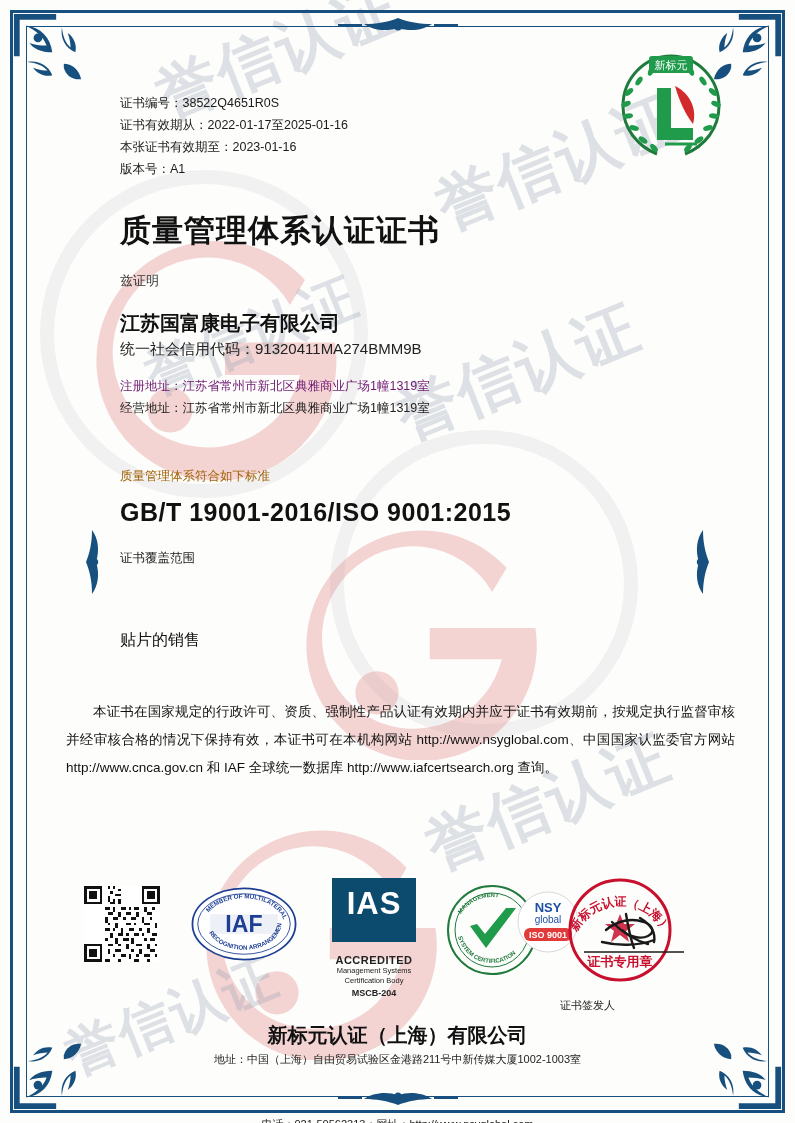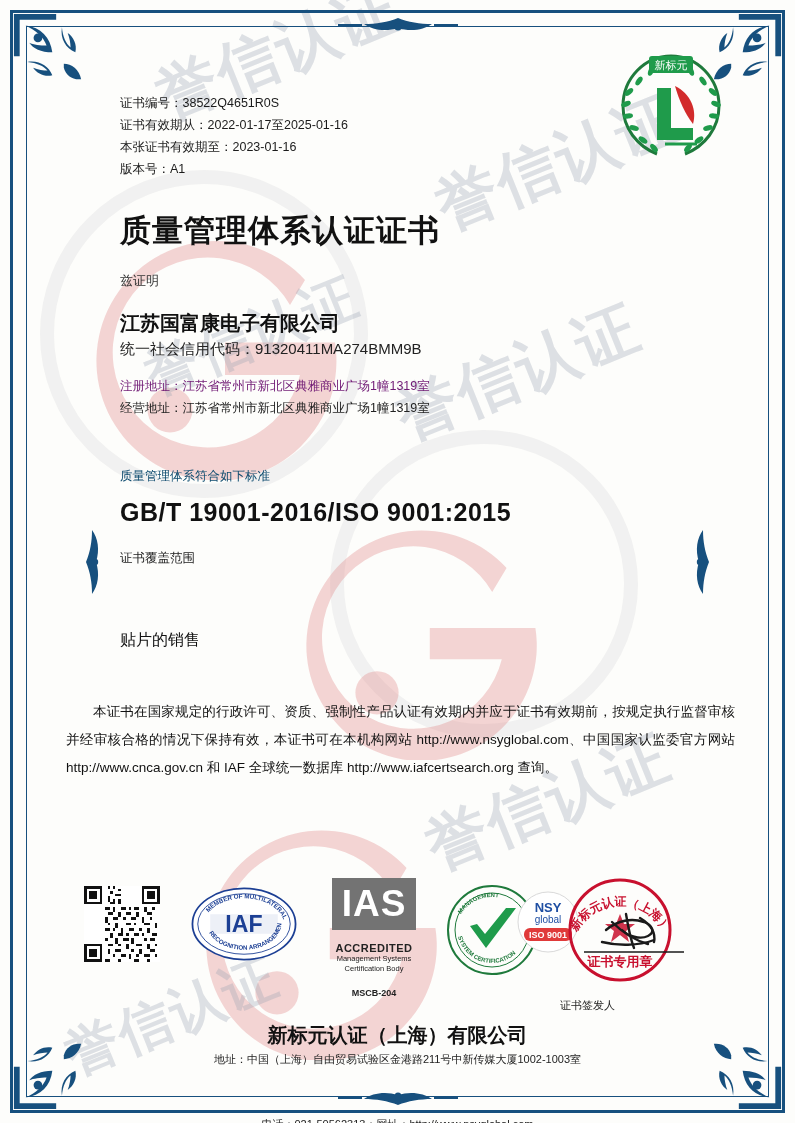--- a/index.html
+++ b/index.html
@@ -148,21 +148,21 @@
     top: 400px;
     font-size: 12.5px;
     color: #222;
   }
 
   .std-label {
     position: absolute;
     left: 120px;
     top: 468px;
     font-size: 12.5px;
-    color: #0c4a6e;
+    color: #a16207;
   }
   .std-value {
     position: absolute;
     left: 120px;
     top: 498px;
     font-size: 25px;
     font-weight: bold;
     color: #111;
     letter-spacing: 0.5px;
   }
@@ -224,46 +224,46 @@
   .ias {
     position: absolute;
     left: 250px;
     top: -2px;
     width: 92px;
     height: 108px;
     text-align: center;
   }
   .ias .ias-box {
     width: 84px;
-    height: 52px;
+    height: 64px;
     margin: 0 auto;
-    background: #737373;
+    background: #0c4a6e;
     color: #fff;
-    font-size: 37px;
+    font-size: 31px;
     font-weight: bold;
     line-height: 52px;
     letter-spacing: 1px;
   }
   .ias .ias-acc {
     font-size: 11px;
     font-weight: bold;
     color: #222;
     margin-top: 12px;
     letter-spacing: 0.5px;
   }
   .ias .ias-sub {
     font-size: 7.5px;
     color: #222;
     line-height: 10px;
   }
   .ias .ias-code {
     font-size: 9px;
     font-weight: bold;
     color: #222;
-    margin-top: 14px;
+    margin-top: 2px;
   }
 
   .nsy {
     position: absolute;
     left: 362px;
     top: 2px;
     width: 175px;
     height: 96px;
   }
   .nsy svg { display:block; width:100%; height:100%; }

